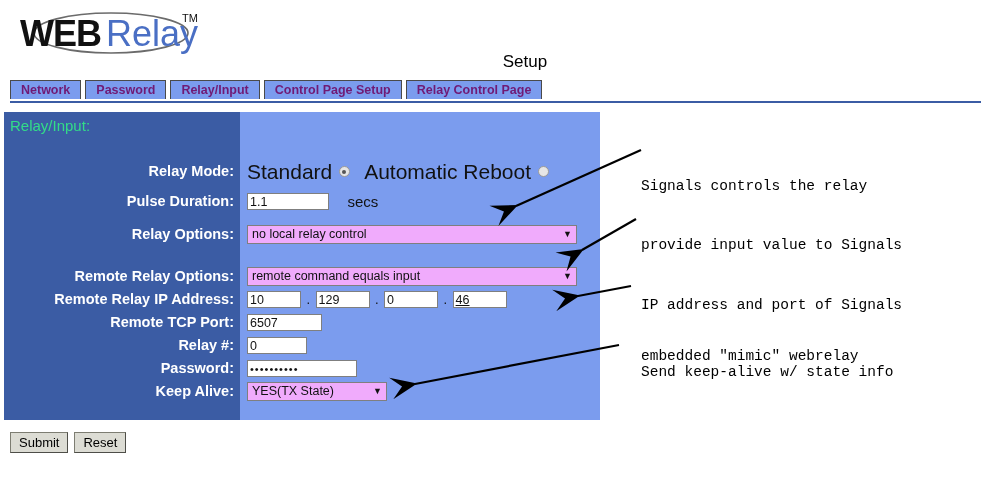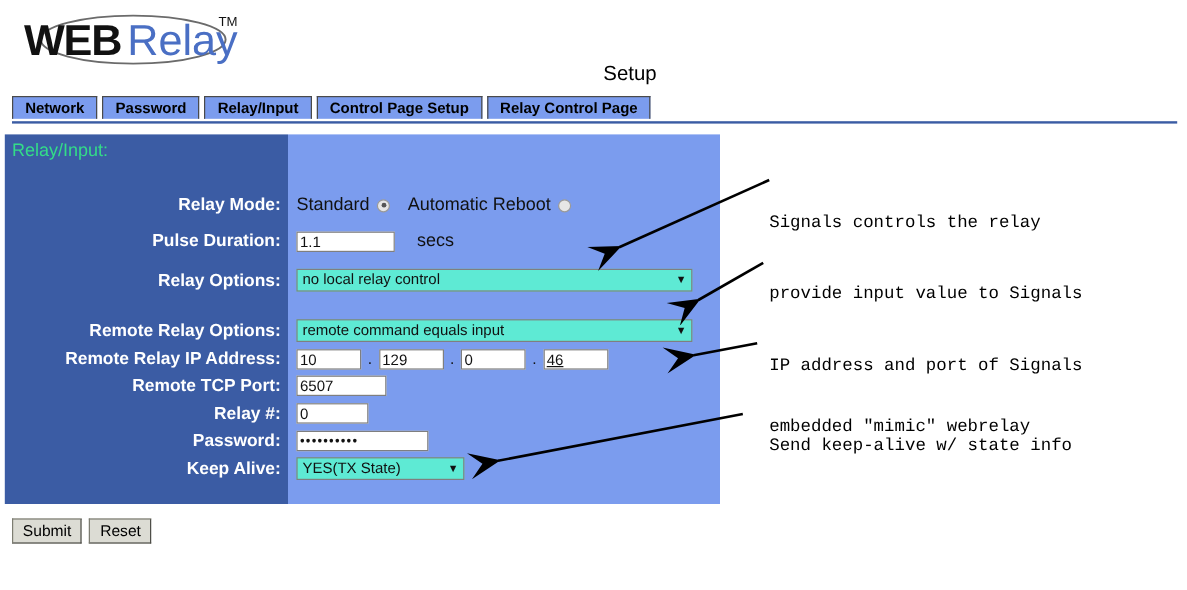--- a/index.html
+++ b/index.html
@@ -50,21 +50,21 @@
   }
   .tab {
     background: #7B9CEE;
     border: 1px solid #4a4a4a;
     border-bottom: none;
     height: 19px;
     line-height: 19px;
     padding: 0 10px;
     font-size: 12.5px;
     font-weight: bold;
-    color: #000000;
+    color: #701a75;
     white-space: nowrap;
     box-sizing: border-box;
     font-family: "Liberation Sans", sans-serif;
   }
   #tab-underline {
     position: absolute;
     left: 10px;
     top: 101px;
     width: 971px;
     height: 2px;
@@ -143,21 +143,21 @@
     color: #111;
     padding: 0 2px;
     box-sizing: border-box;
     vertical-align: middle;
     display: inline-block;
     font-family: "Liberation Sans", sans-serif;
     overflow: hidden;
   }
   .sel {
     border: 1px solid #7f7f7f;
-    background: #5eead4;
+    background: #f0abfc;
     height: 19px;
     box-sizing: border-box;
     display: inline-block;
     vertical-align: middle;
     position: relative;
     font-size: 12.5px;
     color: #111;
     font-family: "Liberation Sans", sans-serif;
   }
   .sel .sel-text {
@@ -193,21 +193,21 @@
     position: absolute;
     left: 2.5px;
     top: 2.5px;
     width: 4px;
     height: 4px;
     border-radius: 50%;
     background: #555;
   }
   .radio-label {
     color: #111111;
-    font-size: 15px;
+    font-size: 21px;
     vertical-align: middle;
     font-family: "Liberation Sans", sans-serif;
   }
   .unit-label {
     color: #111111;
     font-size: 15px;
     vertical-align: middle;
     margin-left: 14px;
     font-family: "Liberation Sans", sans-serif;
   }

